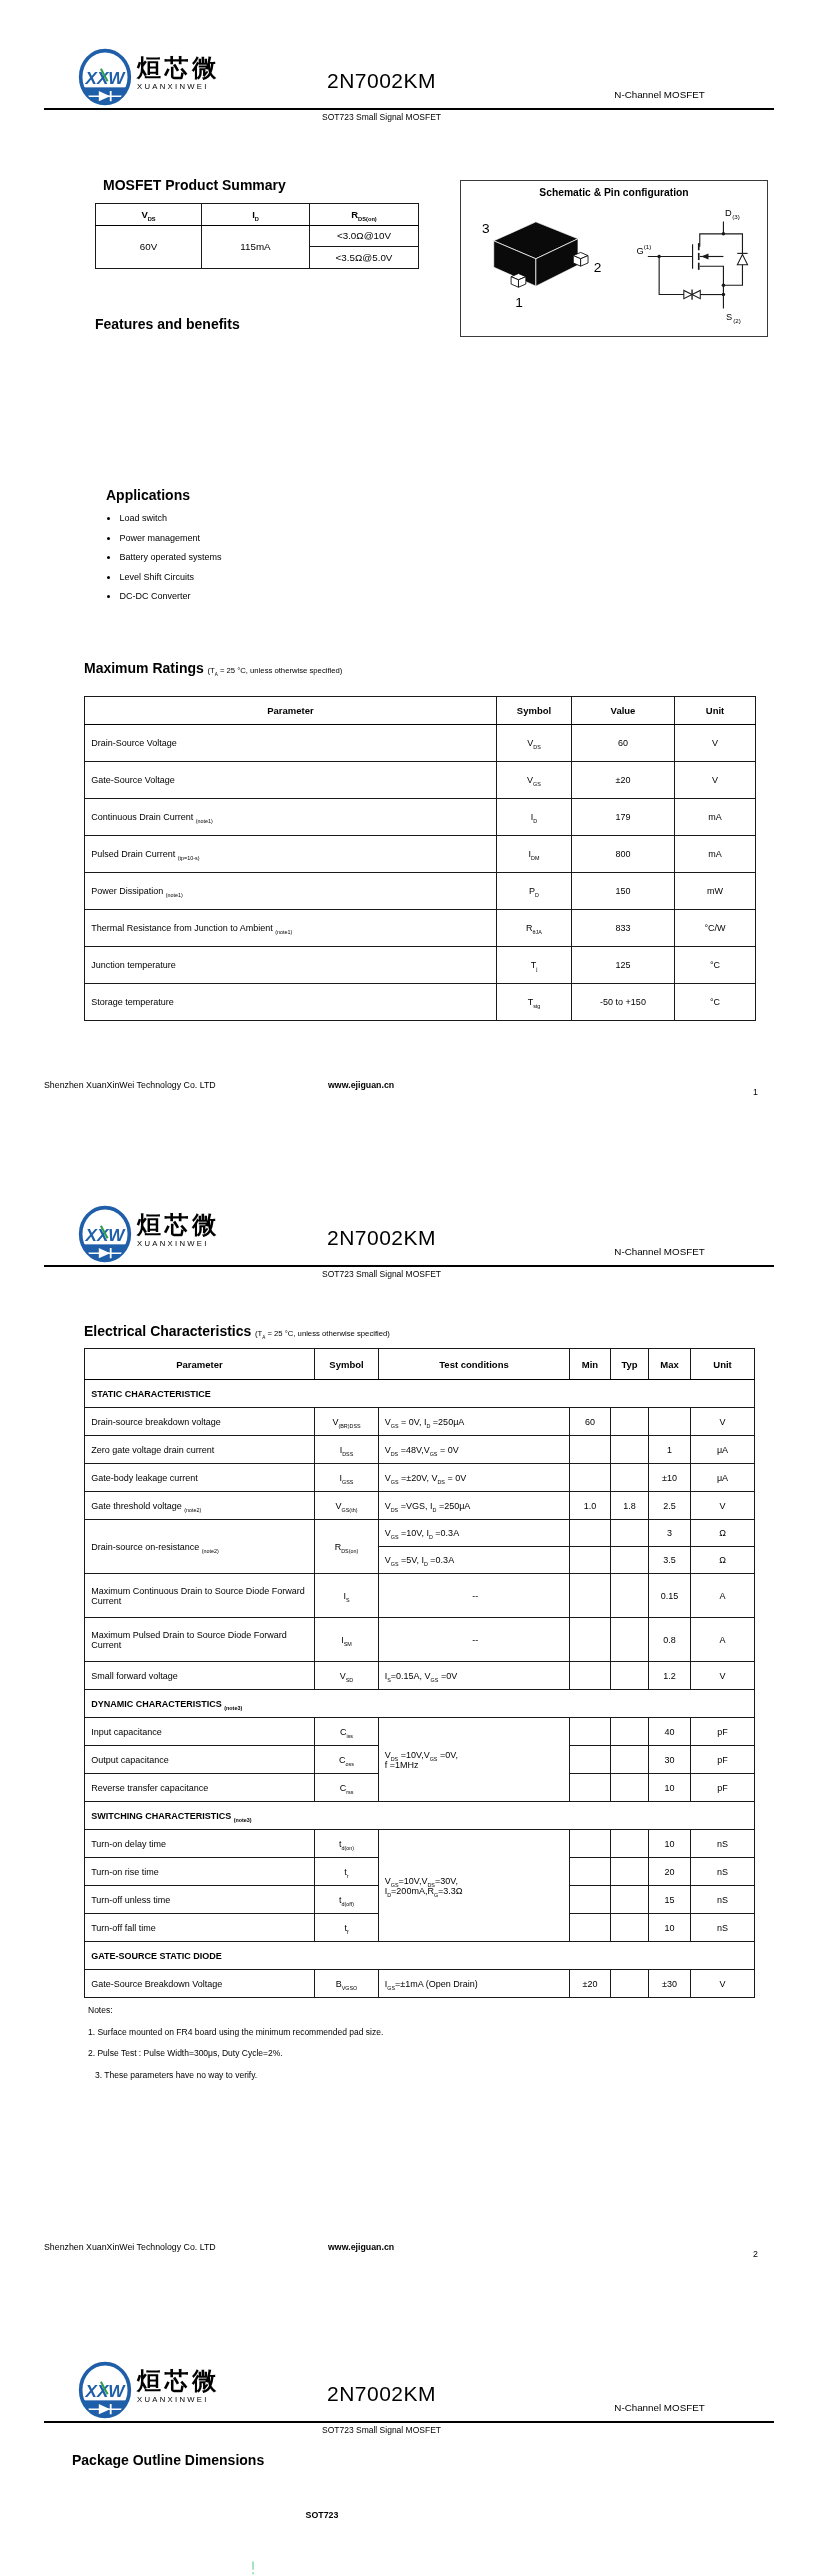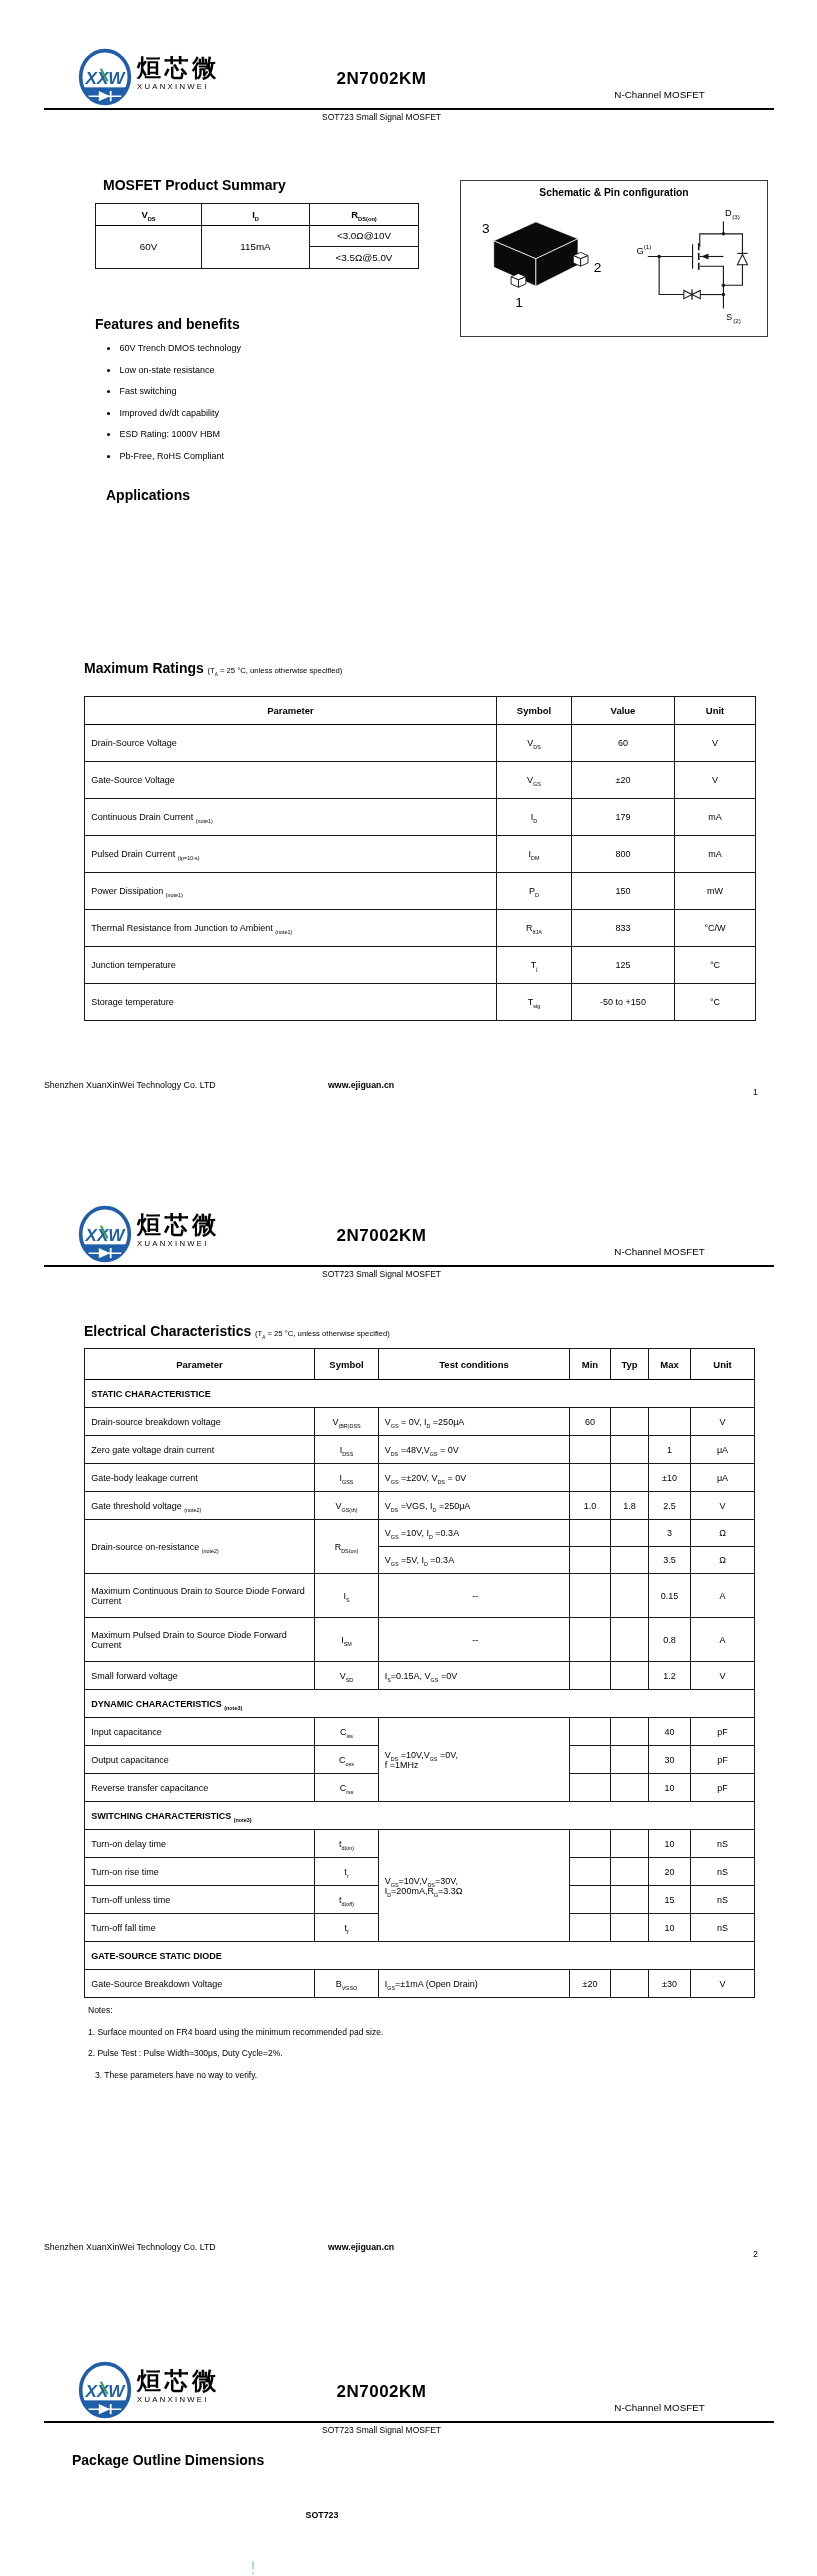--- a/index.html
+++ b/index.html
@@ -5,21 +5,21 @@
   html,body{margin:0;padding:0;background:#fff}
   .doc{position:relative;width:818px;height:3470px;background:#fff;font-family:"Liberation Sans",sans-serif;color:#000}
   .page{position:absolute;left:0;width:818px;height:1157px;background:#fff;overflow:hidden}
   .a{position:absolute}
   .h2{font-weight:bold;font-size:14px;line-height:1;white-space:nowrap}
   .sfx{font-weight:400;font-size:7.7px;margin-left:3.6px}
   sub{font-size:60%;line-height:0}
   
   .brand-cn{font-size:24px;font-weight:bold;letter-spacing:3.6px;line-height:1.05}
   .brand-en{font-size:7.7px;letter-spacing:2.3px;margin-top:1.5px}
-  .part{font-size:17px;font-weight:bold;text-align:center;letter-spacing:0.5px}
+  .part{font-size:21px;font-weight:normal;text-align:center;letter-spacing:0.5px}
   .chan{font-size:9.8px;text-align:center}
   .rule{background:#000;height:1.5px}
   .subt{font-size:8.5px;text-align:center}
   
   .ft{font-size:8.8px;white-space:nowrap}
   .ft.b{font-weight:bold}
   
   .tbl{border-collapse:collapse;table-layout:fixed;position:absolute;background:#fff;border:0.8px solid #111}
   .tbl th,.tbl td{border:0.5px solid #1a1a1a;font-size:9px;text-align:center;vertical-align:middle;padding:1px 3.1px;overflow:hidden}
   .tbl thead th{font-weight:bold;font-size:9.5px;border-bottom:1.5px solid #000}
@@ -144,30 +144,29 @@
       <text x="198" y="26" font-size="18">D</text>
       <text x="212" y="32" font-size="12">(3)</text>
       <text x="26" y="100" font-size="18">G</text>
       <text x="40" y="90" font-size="12">(1)</text>
       <text x="200" y="228" font-size="18">S</text>
       <text x="214" y="234" font-size="12">(2)</text>
     </svg>
   </div>
 
   <div class="a h2" style="left:95px;top:317px">Features and benefits</div>
-  <ul class="a blt f" style="left:105px;top:338px">
-    <li>60V Trench DMOS technology</li>
-    <li>Low on-state resistance</li>
-    <li>Fast switching</li>
-    <li>Improved dv/dt capability</li>
-    <li>ESD Rating: 1000V HBM</li>
-    <li>Pb-Free, RoHS Compliant</li>
+
+  <div class="a h2" style="left:106px;top:488px">Applications</div>
+  <ul class="a blt ap" style="left:105px;top:509px">
+    <li>Load switch</li>
+    <li>Power management</li>
+    <li>Battery operated systems</li>
+    <li>Level Shift Circuits</li>
+    <li>DC-DC Converter</li>
   </ul>
-
-  <div class="a h2" style="left:106px;top:488px">Applications</div>
 
   <div class="a h2" style="left:84px;top:661px">
     <span>Maximum Ratings</span><span class="sfx">(T<sub>A</sub> = 25 °C, unless otherwise specified)</span>
   </div>
   <table class="tbl" style="left:84px;top:696px;width:671px">
     <colgroup>
           <col style="width:412px">
           <col style="width:75px">
           <col style="width:103px">
           <col style="width:81px">

